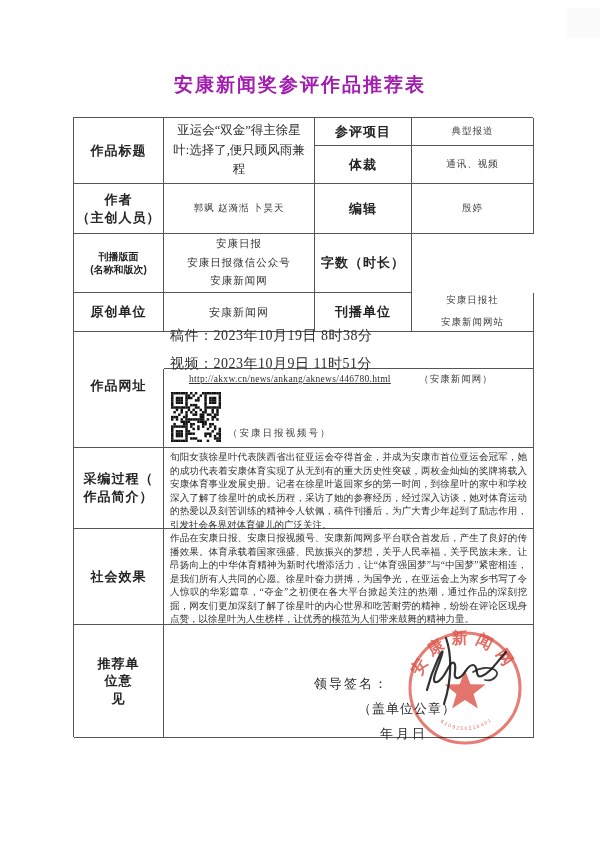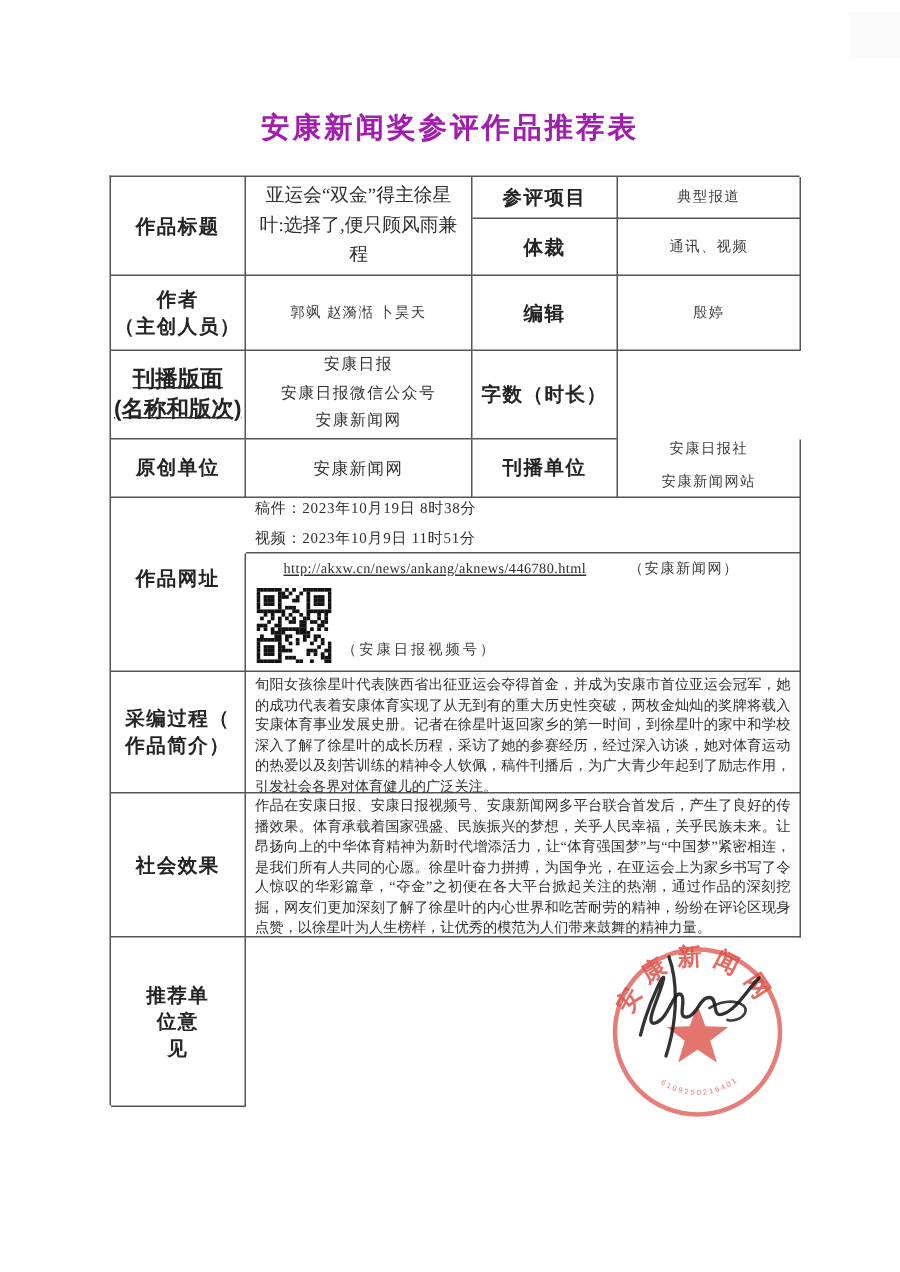--- a/index.html
+++ b/index.html
@@ -24,30 +24,30 @@
   .cell{
     border-right:1px solid #555;border-bottom:1px solid #555;
     box-sizing:border-box;position:relative;overflow:visible;
     display:flex;align-items:center;justify-content:center;text-align:center;
   }
   .ml{white-space:pre-line;}
   .lbl{
     font-family:"Liberation Sans","DejaVu Sans",sans-serif;
     font-weight:bold;font-size:13px;color:#242424;letter-spacing:1px;line-height:1.35;
   }
-  .lbl-sm{font-size:15px;letter-spacing:0;text-decoration:underline;}
+  .lbl-sm{font-size:10px;letter-spacing:0;}
   .val-title{font-size:12.5px;line-height:1.55;color:#2e2e2e;padding:0 7px;}
   .val-xs{font-size:9.5px;color:#3c3c3c;letter-spacing:1px;}
   .val-pub{font-size:10.5px;line-height:1.75;color:#333;letter-spacing:1px;}
   .val-count{font-size:12px;line-height:1.6;color:#2e2e2e;letter-spacing:1px;}
   .val-orig{font-size:11px;color:#333;letter-spacing:1px;}
   .val-bunit{font-size:9.5px;line-height:2.3;color:#3c3c3c;letter-spacing:1px;}
   .val-date{
     justify-content:flex-start;text-align:left;
-    font-size:10px;line-height:2.0;color:#2e2e2e;padding-left:6px;letter-spacing:0.5px;
+    font-size:14px;line-height:2.0;color:#2e2e2e;padding-left:6px;letter-spacing:0.5px;
   }
   .top-align{align-items:flex-start;padding-top:8px;}
   .url-cell{display:block;text-align:left;}
   .url-line{position:absolute;left:6px;top:4px;font-size:9.5px;white-space:nowrap;margin-left:19px;}
   .url-link{color:#2e2e2e;text-decoration:underline;letter-spacing:0.3px;}
   .url-note{margin-left:26px;color:#3c3c3c;letter-spacing:1px;}
   .qr{position:absolute;left:7px;top:23px;width:50px;height:50px;}
   .qr-caption{position:absolute;left:64px;top:58px;font-size:9.5px;color:#3c3c3c;letter-spacing:2px;}
   .para{
     align-items:flex-start;justify-content:flex-start;text-align:justify;
@@ -387,20 +387,27 @@
     </div>
     <div class="cell para" style="grid-column:2/5;grid-row:9">
       <span>作品在安康日报、安康日报视频号、安康新闻网多平台联合首发后，产生了良好的传播效果。体育承载着国家强盛、民族振兴的梦想，关乎人民幸福，关乎民族未来。让昂扬向上的中华体育精神为新时代增添活力，让“体育强国梦”与“中国梦”紧密相连，是我们所有人共同的心愿。徐星叶奋力拼搏，为国争光，在亚运会上为家乡书写了令人惊叹的华彩篇章，“夺金”之初便在各大平台掀起关注的热潮，通过作品的深刻挖掘，网友们更加深刻了解了徐星叶的内心世界和吃苦耐劳的精神，纷纷在评论区现身点赞，以徐星叶为人生榜样，让优秀的模范为人们带来鼓舞的精神力量。</span>
     </div>
 
     <div class="cell lbl" style="grid-column:1;grid-row:10">
       <span class="ml">推荐单
 位意
 见</span>
     </div>
+    <div class="cell rec-cell" style="grid-column:2/5;grid-row:10">
+      <div class="sign-block">
+        <div class="sign-line1">领导签名：</div>
+        <div class="sign-line2">（盖单位公章）</div>
+        <div class="sign-line3">年月日</div>
+      </div>
+    </div>
   </div>
 
   <svg class="stamp" viewBox="0 0 124 124">
     <defs>
       <path id="arcTop" d="M 17,62 A 45,45 0 0 1 107,62" fill="none"></path>
       <path id="arcBottom" d="M 27,86 A 43,43 0 0 0 97,86" fill="none"></path>
     </defs>
     <circle cx="62" cy="62" r="55" fill="none" stroke="#dd5248" stroke-width="3" opacity="0.75"></circle>
     <polygon points="62,44 67.3,58.2 82.5,58.6 70.5,67.9 74.9,82.4 62,73.9 49.1,82.4 53.5,67.9 41.5,58.6 56.7,58.2" fill="#dd5248" opacity="0.8"></polygon>
     <text font-size="16" fill="#dd5248" opacity="0.85" letter-spacing="7" font-family="Liberation Serif, serif" font-weight="bold">

